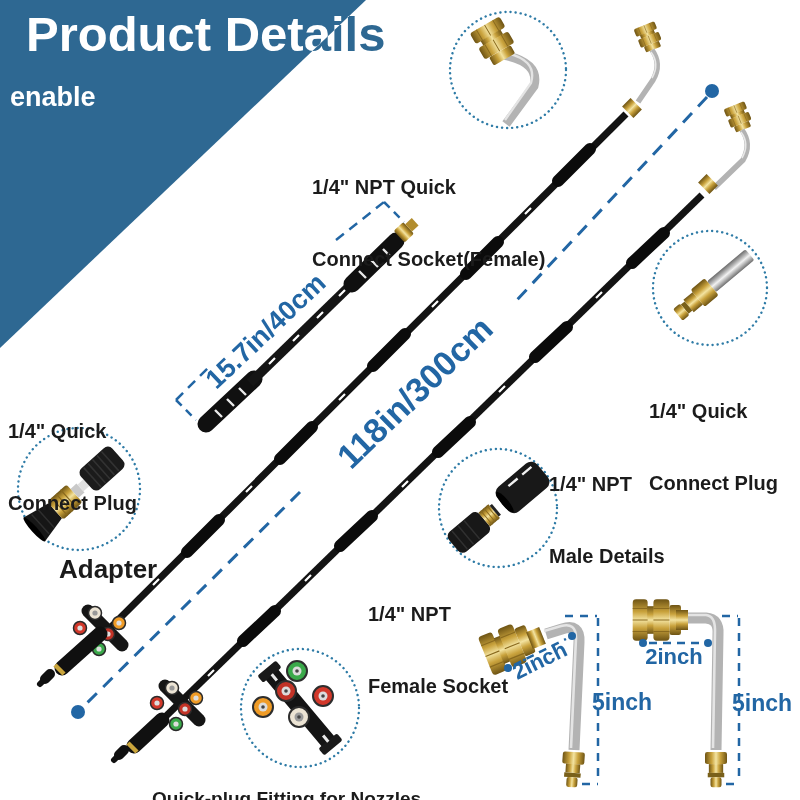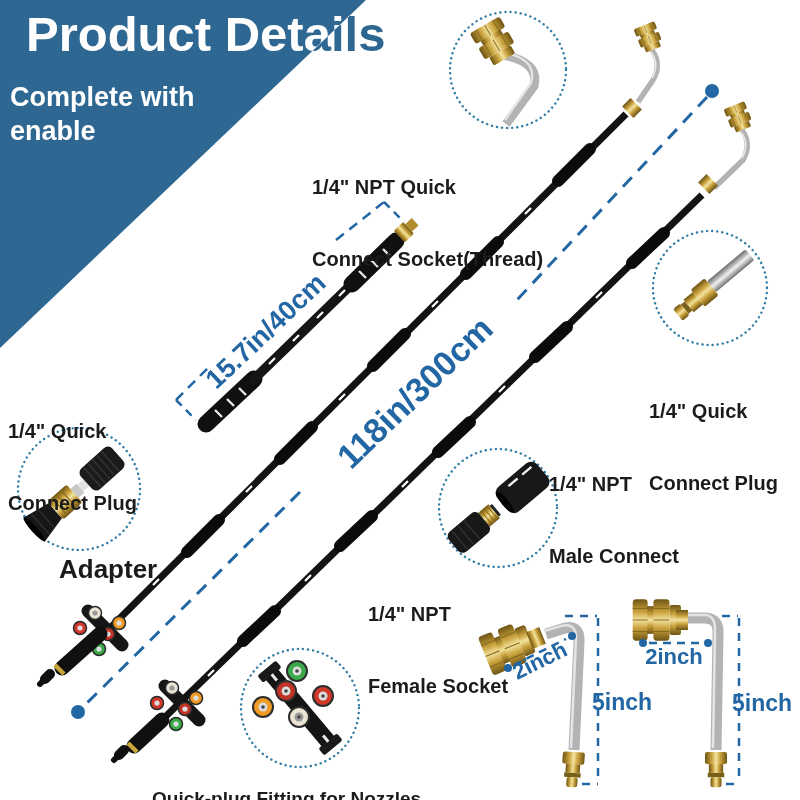--- a/index.html
+++ b/index.html
@@ -265,41 +265,40 @@
     </g>
     <circle cx="643" cy="643" r="4" fill="#2266a4"></circle>
     <circle cx="708" cy="643" r="4" fill="#2266a4"></circle>
   </g>
 </svg>
 
 <div class="title-under">Product Details</div>
 <div class="banner">
   <div class="title-over">Product Details</div>
   <div class="subtitle">
-    <div>Complete with</div>
     <div>enable</div>
   </div>
 </div>
 
 <div class="lbl" style="left:312px;top:127px;">
   <div>1/4" NPT Quick</div>
-  <div>Connect Socket(Thread)</div>
+  <div>Connect Socket(Female)</div>
 </div>
 <div class="lbl" style="left:8px;top:371px;">
   <div>1/4" Quick</div>
   <div>Connect Plug</div>
 </div>
 <div class="lbl" style="left:59px;top:557px;font-size:26px;">Adapter</div>
 <div class="lbl" style="left:649px;top:351px;">
   <div>1/4" Quick</div>
   <div>Connect Plug</div>
 </div>
 <div class="lbl" style="left:549px;top:424px;">
   <div>1/4" NPT</div>
-  <div>Male Connect</div>
+  <div>Male Details</div>
 </div>
 <div class="lbl" style="left:368px;top:554px;">
   <div>1/4" NPT</div>
   <div>Female Socket</div>
 </div>
 <div class="lbl" style="left:152px;top:769px;font-size:19px;margin-top:18px;">Quick-plug Fitting for Nozzles</div>
 
 <div class="mlbl" style="left:146px;top:316px;width:240px;font-size:27px;transform:rotate(-43.5deg);">15.7in/40cm</div>
 <div class="mlbl" style="left:275px;top:373px;width:280px;font-size:34px;transform:rotate(-44deg);">118in/300cm</div>
 <div class="mlbl" style="left:500px;top:648px;width:80px;font-size:22px;transform:rotate(-26deg);">2inch</div>

